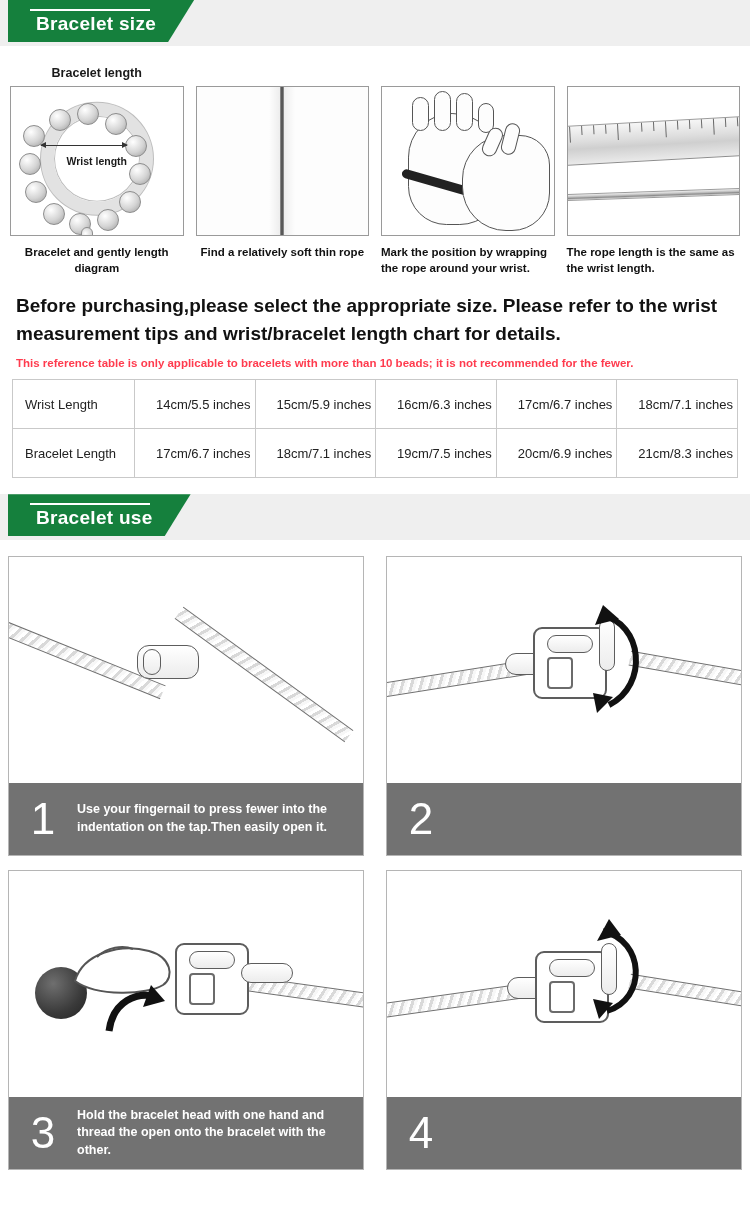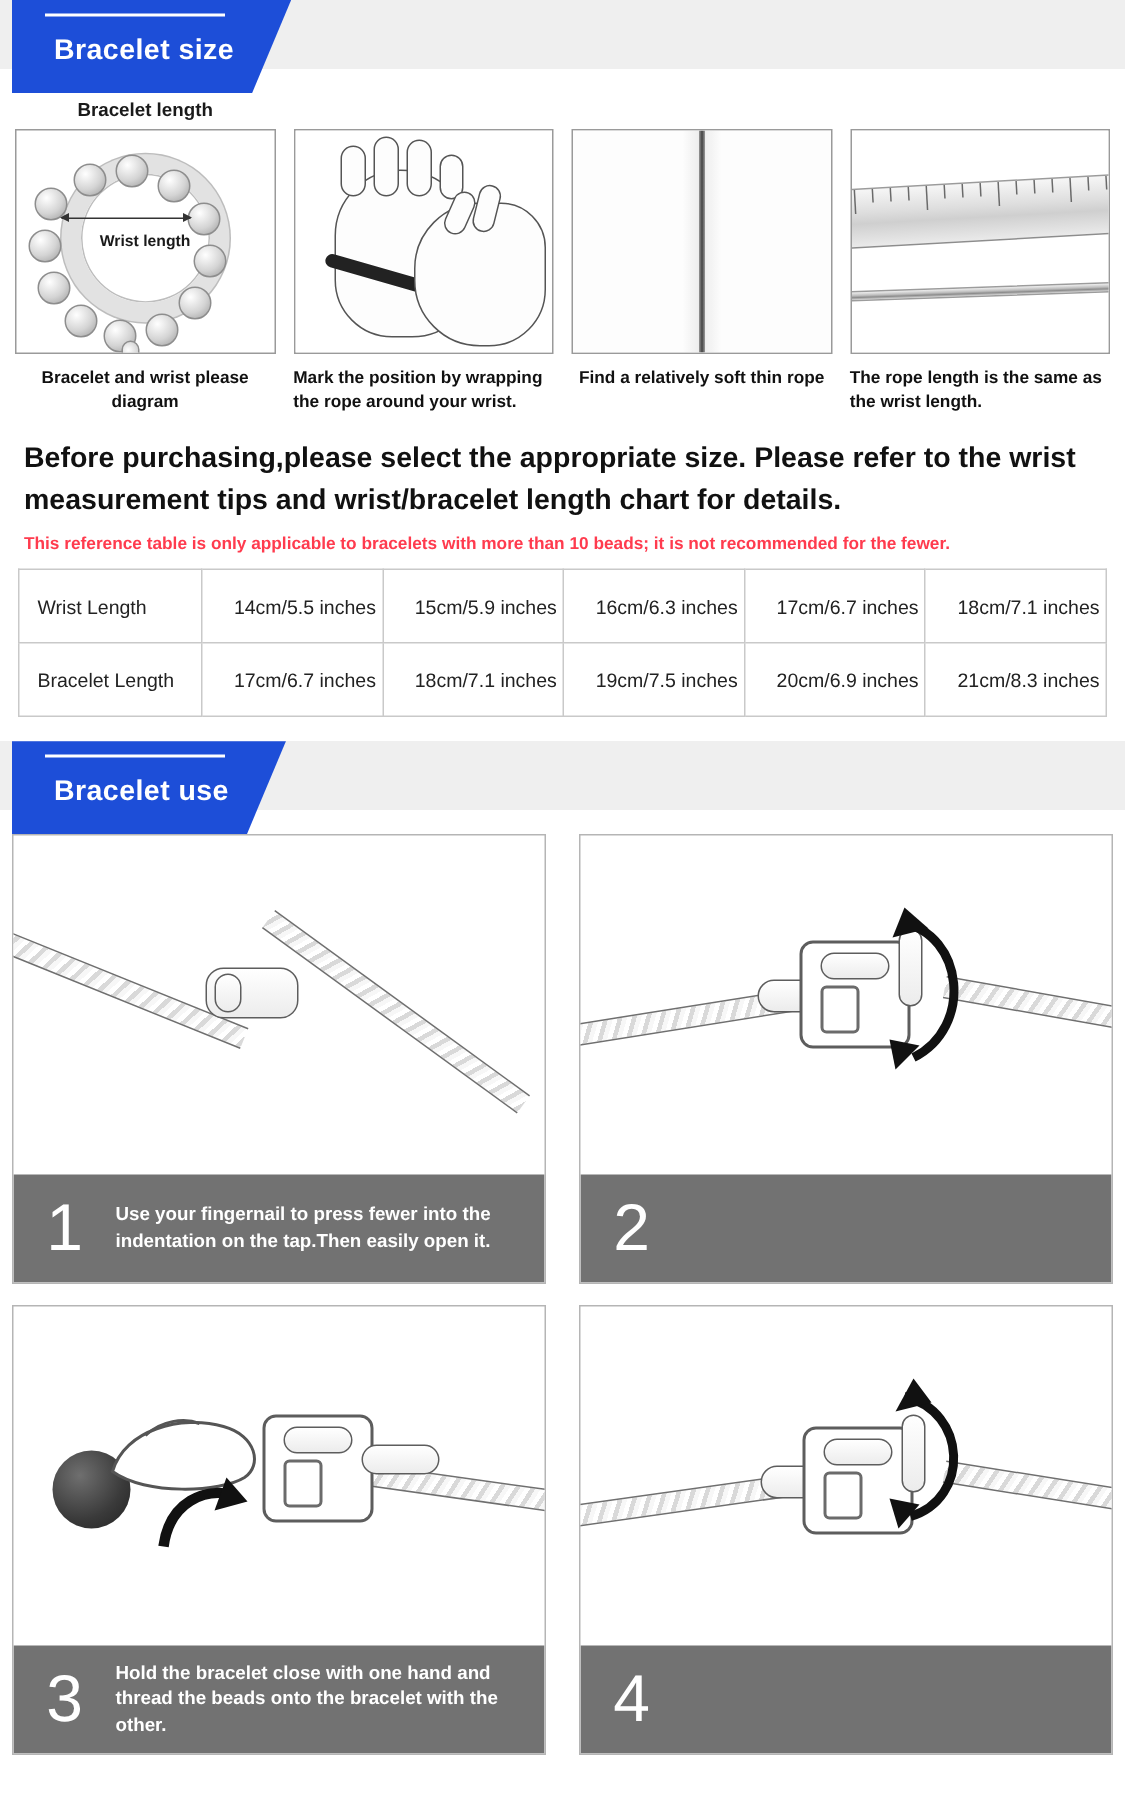--- a/index.html
+++ b/index.html
@@ -18,22 +18,22 @@
   .banner {
     position: relative;
     height: 46px;
     background: #efefef;
     width: 750px;
   }
   .banner .tag {
     position: absolute;
     left: 8px;
     top: 0;
-    height: 62px;
-    background: #1d4ed8;
+    height: 42px;
+    background: #15803d;
     color: #fff;
     font-size: 19px;
     font-weight: bold;
     letter-spacing: .3px;
     padding: 0 38px 0 28px;
     display: flex;
     align-items: center;
     clip-path: polygon(0 0, 100% 0, calc(100% - 26px) 100%, 0 100%);
   }
   .banner .tag::after{
@@ -306,50 +306,50 @@
         <div class="bead" style="left:118px; top:76px;"></div>
         <div class="bead" style="left:114px; top:48px;"></div>
         <div class="bead" style="left:94px;  top:26px;"></div>
         <div class="bead" style="left:66px;  top:16px;"></div>
         <div class="bead" style="left:38px;  top:22px;"></div>
         <div class="charm" style="left:70px; top:140px;"></div>
         <div class="arrow-h" style="left:30px; top:58px; width:86px;"></div>
         <div class="b-inner-label">Wrist length</div>
       </div>
     </div>
-    <div class="caption cap-center">Bracelet and wrist please diagram</div>
+    <div class="caption cap-center">Bracelet and gently length diagram</div>
+  </div>
+
+  <div class="step">
+    <div class="title-above"></div>
+    <div class="imgbox">
+      <div class="rope-art">
+        <div class="rope-shadow"></div>
+        <div class="rope-v"></div>
+      </div>
+    </div>
+    <div class="caption cap-center">Find a relatively soft thin rope</div>
   </div>
 
   <div class="step">
     <div class="title-above"></div>
     <div class="imgbox">
       <div class="hand-art">
         <div class="palm"></div>
         <div class="finger" style="left:30px; top:10px; width:17px; height:34px;"></div>
         <div class="finger" style="left:52px; top:4px;  width:17px; height:40px;"></div>
         <div class="finger" style="left:74px; top:6px;  width:17px; height:38px;"></div>
         <div class="finger" style="left:96px; top:16px; width:16px; height:30px;"></div>
         <div class="wristband"></div>
         <div class="hand2"></div>
         <div class="finger" style="right:54px; top:40px; width:15px; height:30px; transform:rotate(24deg);"></div>
         <div class="finger" style="right:36px; top:36px; width:15px; height:32px; transform:rotate(14deg);"></div>
       </div>
     </div>
     <div class="caption">Mark the position by wrapping the rope around your wrist.</div>
-  </div>
-
-  <div class="step">
-    <div class="title-above"></div>
-    <div class="imgbox">
-      <div class="rope-art">
-        <div class="rope-shadow"></div>
-        <div class="rope-v"></div>
-      </div>
-    </div>
-    <div class="caption cap-center">Find a relatively soft thin rope</div>
   </div>
 
   <div class="step">
     <div class="title-above"></div>
     <div class="imgbox">
       <div class="ruler-art">
         <div class="ruler-body">
           <div class="tick" style="left:8px;   height:16px;"></div>
           <div class="tick" style="left:20px;  height:9px;"></div>
           <div class="tick" style="left:32px;  height:9px;"></div>
@@ -450,21 +450,21 @@
         <polygon points="48,2 62,18 40,24" fill="#111"></polygon>
       </svg>
       <div class="chain" style="right:-8px; top:112px; width:150px; transform:rotate(8deg);"></div>
       <div class="clasp-body" style="left:166px; top:72px; width:74px; height:72px;"></div>
       <div class="clasp-inner" style="left:180px; top:102px; width:26px; height:32px;"></div>
       <div class="cyl" style="left:180px; top:80px; width:46px; height:18px;"></div>
       <div class="cyl" style="left:232px; top:92px; width:52px; height:20px;"></div>
     </div>
     <div class="cap-bar">
       <div class="cap-num">3</div>
-      <div class="cap-text">Hold the bracelet close with one hand and thread the beads onto the bracelet with the other.</div>
+      <div class="cap-text">Hold the bracelet head with one hand and thread the open onto the bracelet with the other.</div>
     </div>
   </div>
 
   <div class="use-card">
     <div class="art">
       <div class="chain" style="left:-8px; top:120px; width:180px; transform:rotate(-8deg);"></div>
       <div class="chain" style="right:-8px; top:112px; width:120px; transform:rotate(9deg);"></div>
       <div class="cyl" style="left:120px; top:106px; width:46px; height:22px;"></div>
       <div class="clasp-body" style="left:148px; top:80px; width:74px; height:72px;"></div>
       <div class="clasp-inner" style="left:162px; top:110px; width:26px; height:32px;"></div>

